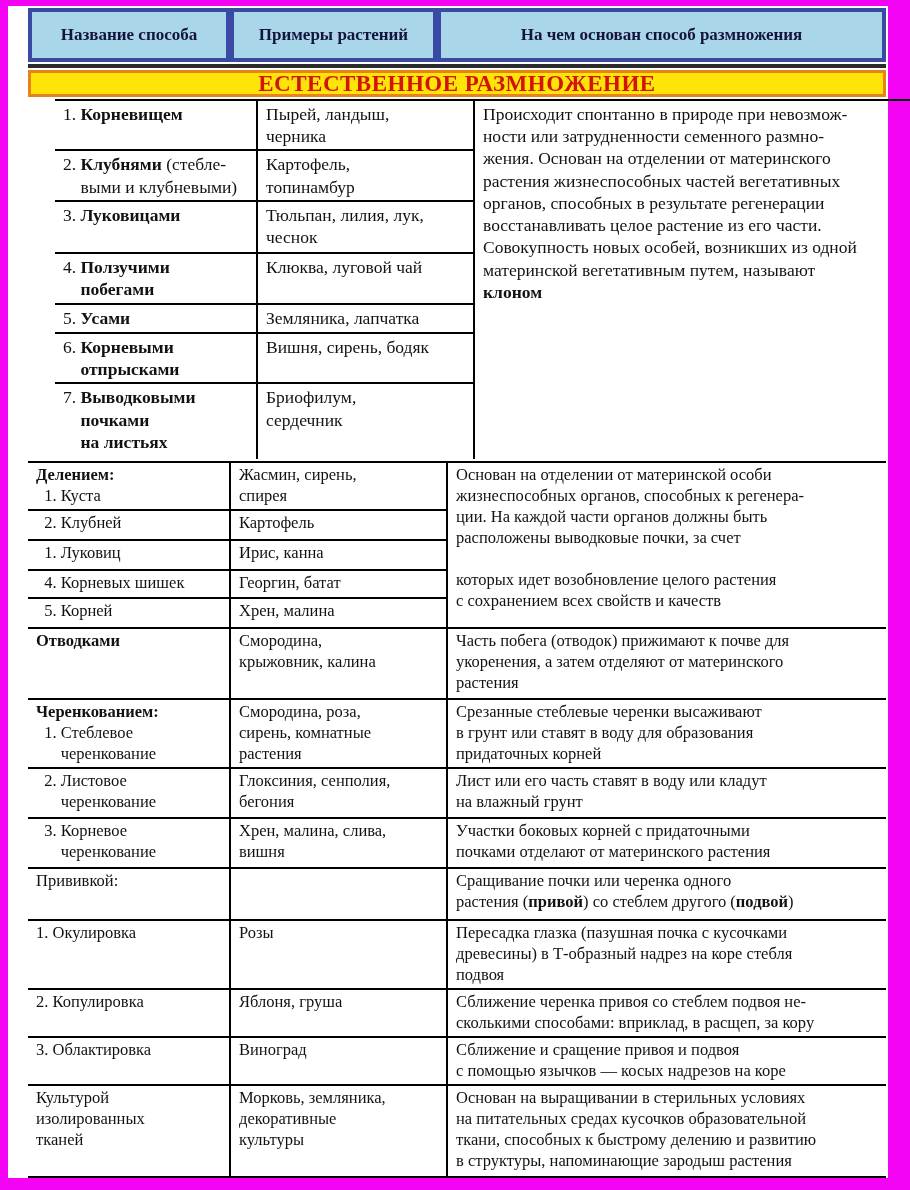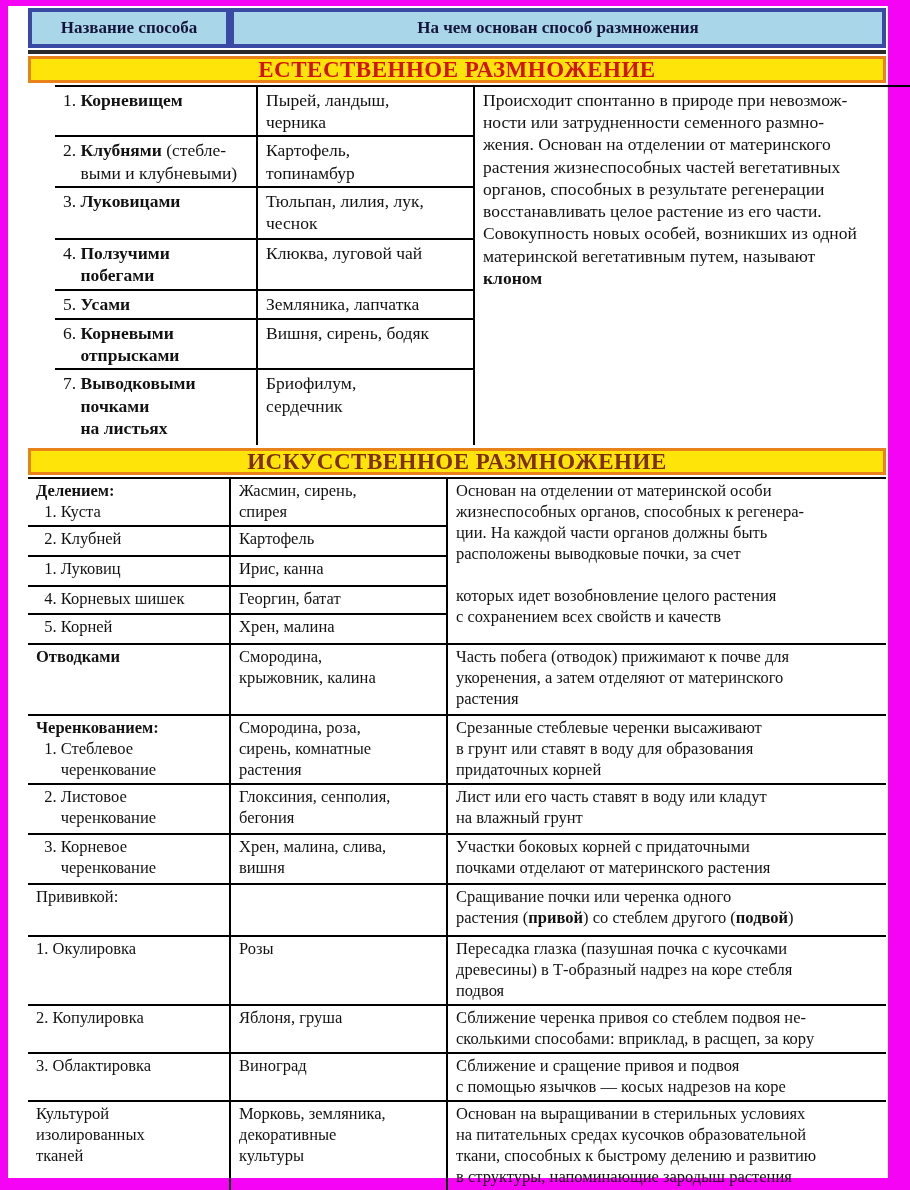--- a/index.html
+++ b/index.html
@@ -10,21 +10,21 @@
   }
   .inner{
     position:absolute;left:8px;top:6px;width:880px;height:1172px;
     background:#ffffff;
     box-sizing:border-box;
     padding:2px 0 0 20px;
   }
   .content{width:858px;}
 
   
-  .header-row{display:flex;gap:0;width:858px;height:40px;}
+  .header-row{display:flex;gap:0;width:858px;height:54px;}
   .hbox{
     box-sizing:border-box;
     background:#a9d6e8;
     border:4px solid #3a49a4;
     display:flex;align-items:center;justify-content:center;
     font-weight:bold;font-size:17px;color:#14143c;
     text-align:center;line-height:1.05;
   }
   .hbox1{width:202px;}
   .hbox2{width:207px;}
@@ -64,20 +64,21 @@
   b{font-weight:bold;}
 </style>
 </head>
 <body style="background: rgb(245, 3, 245);">
 
 <div class="inner">
   <div class="content">
 
     <div class="header-row">
       <div class="hbox hbox1" style="background: rgb(169, 214, 232); border-color: rgb(58, 73, 164);">Название способа</div>
+      <div class="hbox hbox2" style="background: rgb(169, 214, 232); border-color: rgb(58, 73, 164);">Примеры растений</div>
       <div class="hbox hbox3" style="background: rgb(169, 214, 232); border-color: rgb(58, 73, 164);">На чем основан способ размножения</div>
     </div>
 
     <div class="dark-line"></div>
 
     <div class="section-bar bar-natural" style="background: rgb(255, 228, 9); border-color: rgb(232, 131, 26); color: rgb(211, 19, 3);">ЕСТЕСТВЕННОЕ РАЗМНОЖЕНИЕ</div>
 
     <table class="tbl" id="tbl-natural">
       <colgroup>
           <col style="width:202px">
@@ -127,21 +128,20 @@
           <tr style="height: 76px;">
             <td class="c1"><span>7. </span><b>Выводковыми
     почками
     на листьях</b></td>
             <td class="c2">Бриофилум,
 сердечник</td>
           </tr>
         </tbody>
     </table>
 
-    <div class="section-bar bar-artificial" style="background: rgb(255, 228, 9); border-color: rgb(232, 131, 26); color: rgb(126, 46, 4);">ИСКУССТВЕННОЕ РАЗМНОЖЕНИЕ</div>
 
     <table class="tbl" id="tbl-artificial">
       <colgroup>
           <col style="width:202px">
           <col style="width:217px">
           <col style="width:439px">
         </colgroup>
       <tbody>
           <tr style="height: 45px;">
             <td class="c1"><b>Делением:</b><span>

